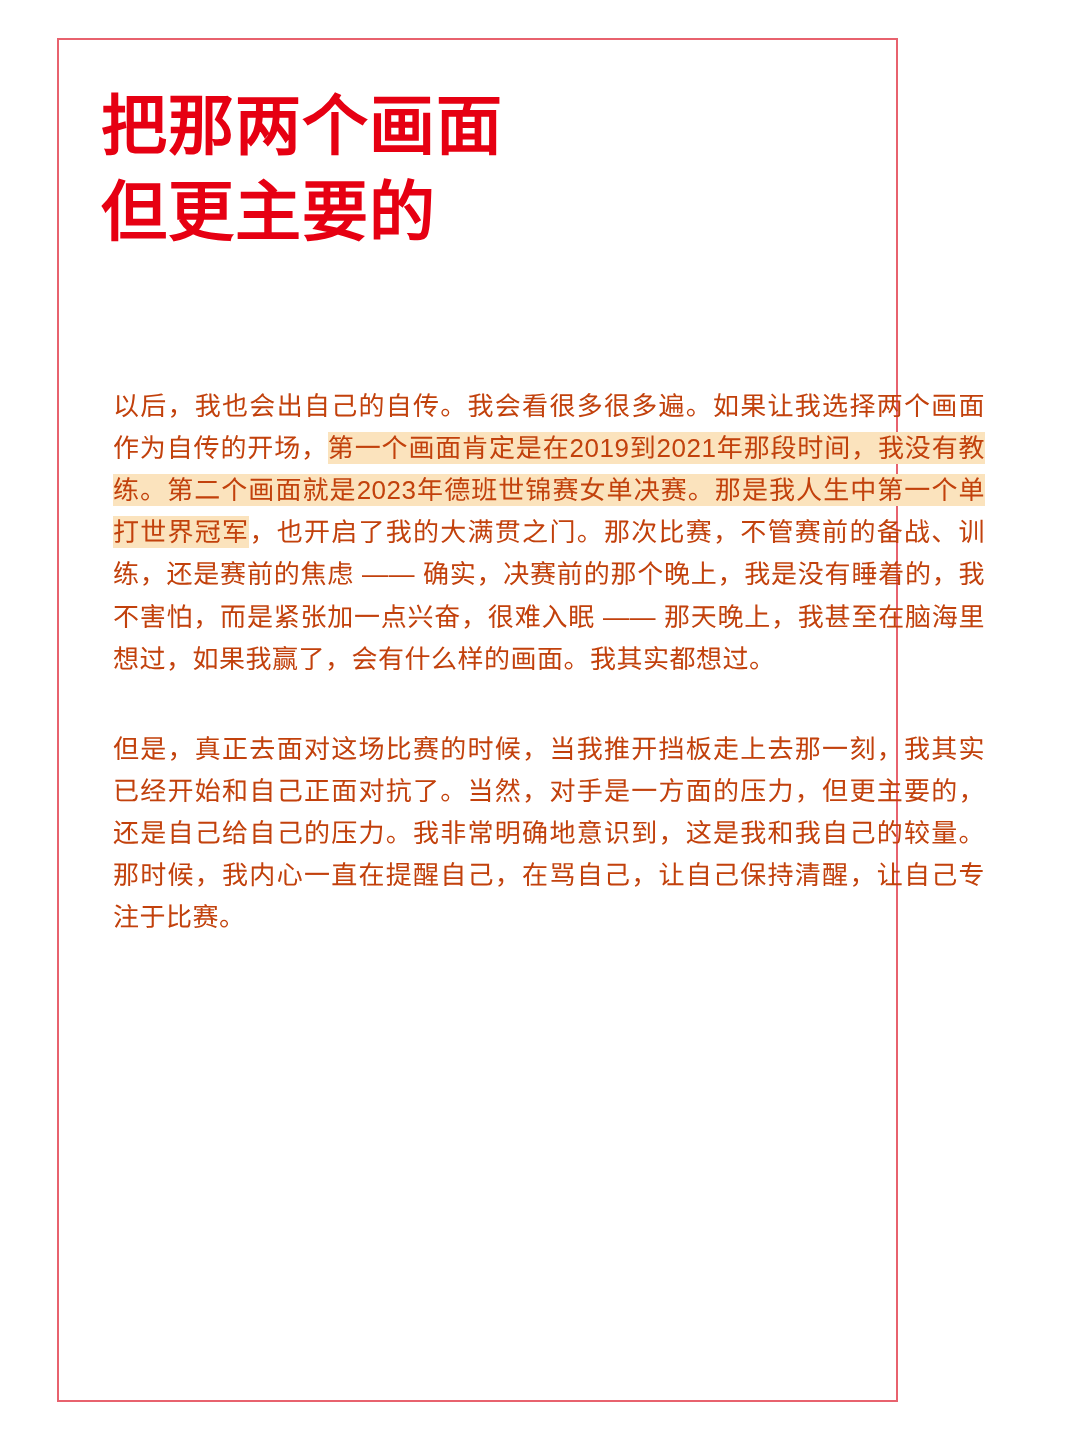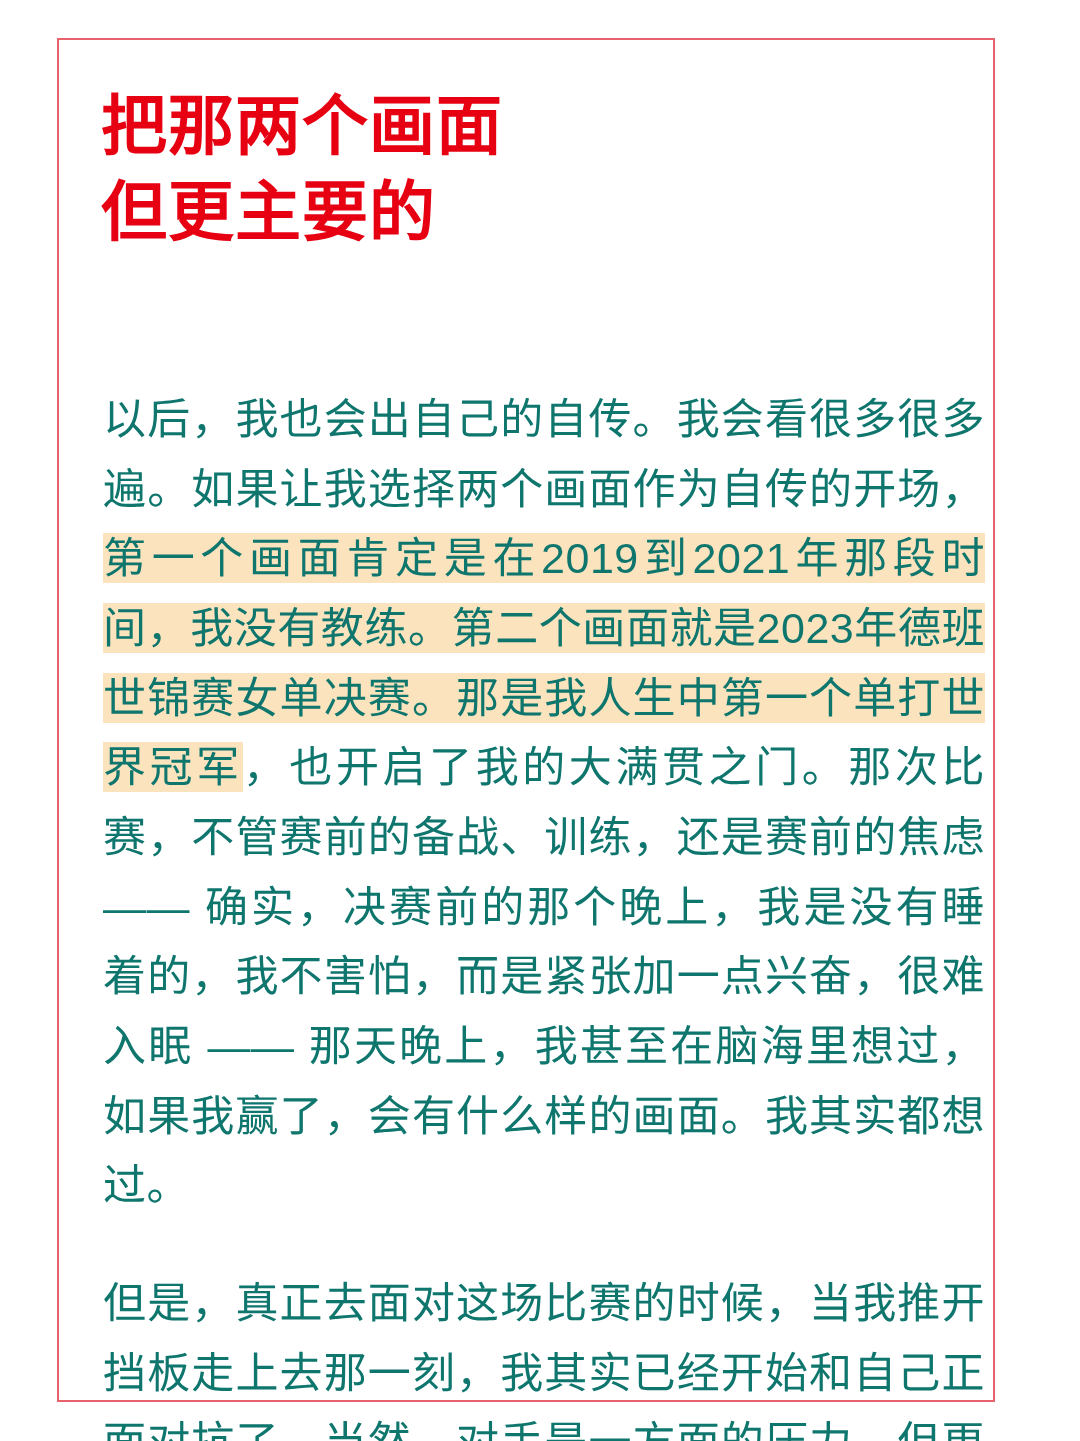--- a/index.html
+++ b/index.html
@@ -10,21 +10,21 @@
   body {
     width: 1080px;
     height: 1441px;
     font-family: "Liberation Sans", "DejaVu Sans", sans-serif;
     -webkit-font-smoothing: antialiased;
   }
   .card {
     position: absolute;
     left: 57px;
     top: 38px;
-    width: 938px;
+    width: 841px;
     height: 1364px;
     box-sizing: border-box;
     border: 2px solid #e8626e;
     background: #ffffff;
   }
   .title-block {
     position: absolute;
     left: 42px;
     top: 44px;
     width: 860px;
@@ -38,26 +38,26 @@
     letter-spacing: 1px;
     white-space: nowrap;
   }
   .body-block {
     position: absolute;
     left: 42px;
     top: 345px;
     width: 884px;
   }
   .para {
-    color: #0f766e;
-    font-size: 43px;
+    color: #c2410c;
+    font-size: 26px;
     line-height: 1.62;
     font-weight: 500;
     letter-spacing: 0.5px;
-    margin: 0 0 48px 2px;
+    margin: 0 0 48px 12px;
     text-align: justify;
     text-justify: inter-character;
   }
   .para:last-child {
     margin-bottom: 0;
   }
   .hl {
     background: #fbe3bd;
     box-decoration-break: clone;
     -webkit-box-decoration-break: clone;

